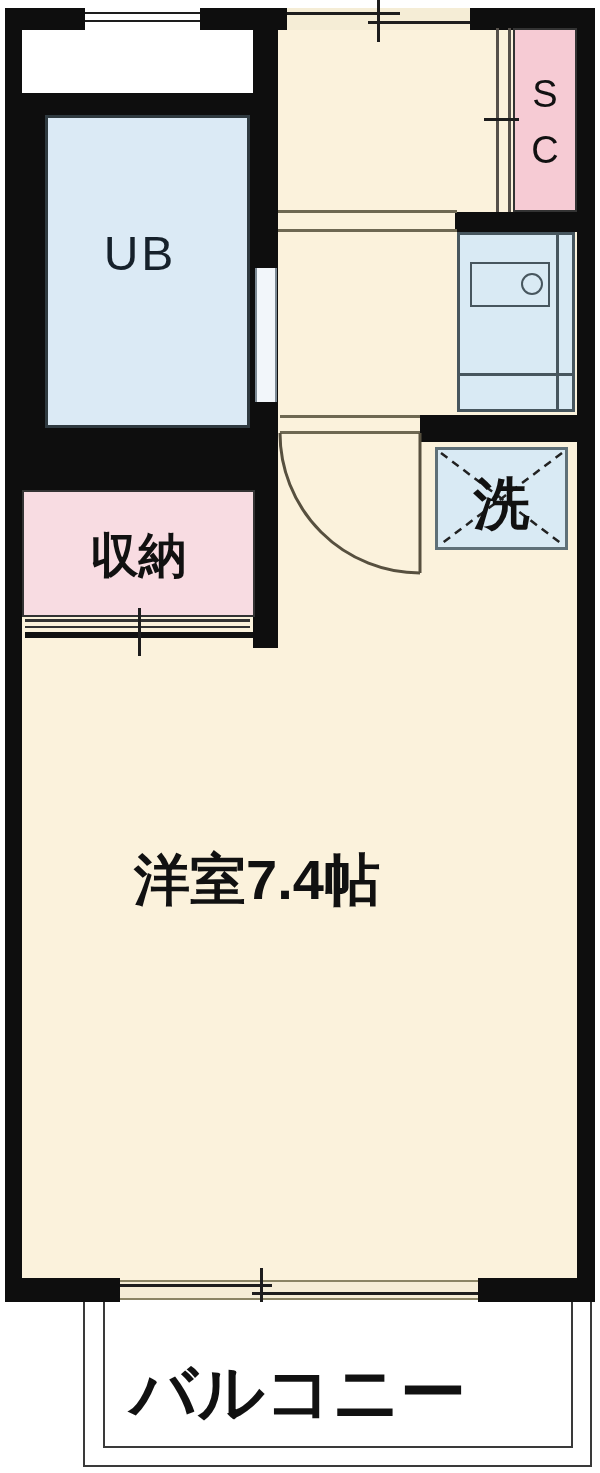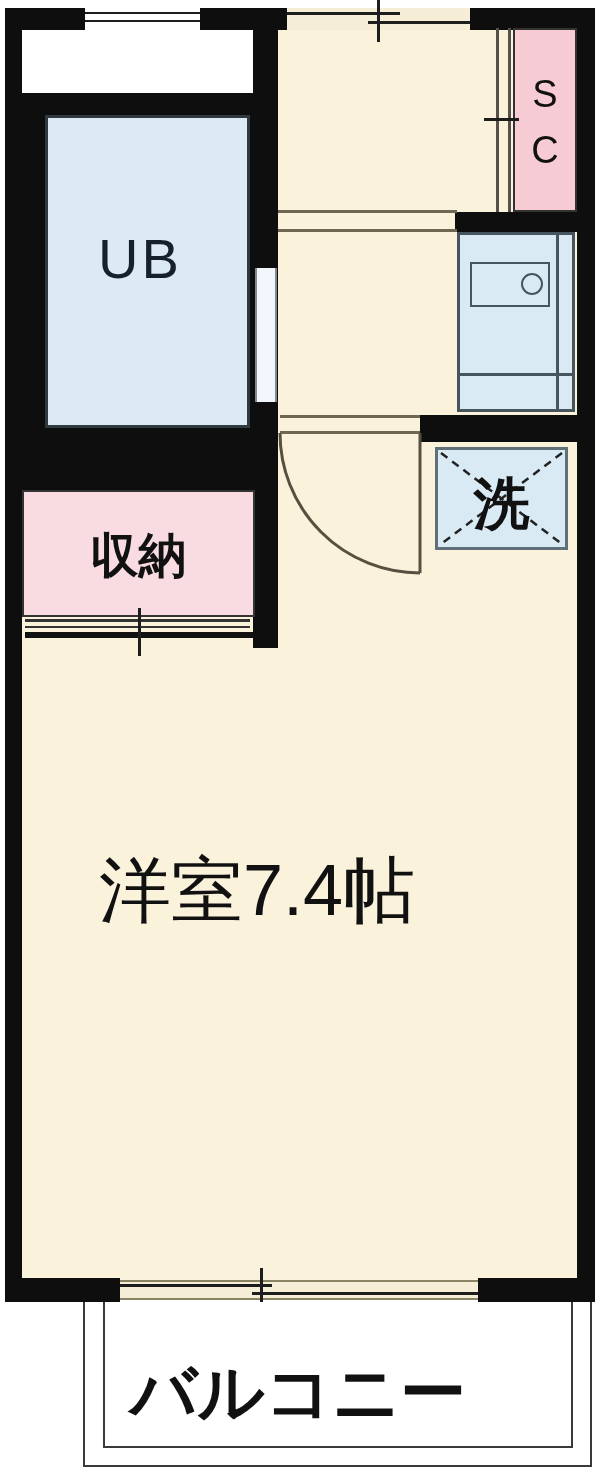--- a/index.html
+++ b/index.html
@@ -36,21 +36,21 @@
     <div class="abs dline" style="left:0;top:4px;width:115px;height:2px;"></div>
     <div class="abs dline" style="left:0;top:12px;width:115px;height:2px;"></div>
   </div>
   <div class="abs" style="left:287px;top:8px;width:183px;height:22px;background:#F5EDD6;">
     <div class="abs dline" style="left:0;top:4px;width:113px;height:3px;"></div>
     <div class="abs dline" style="left:81px;top:13px;width:102px;height:3px;"></div>
   </div>
   <div class="abs dline" style="left:377px;top:0;width:3px;height:42px;"></div>
 
   <div class="abs" style="left:45px;top:115px;width:205px;height:313px;background:#DBEAF5;border:3px solid #2f3a40;"></div>
-  <div class="abs label" style="left:45px;top:226px;width:190px;font-size:56px;letter-spacing:3px;color:#16212b;">UB</div>
+  <div class="abs label" style="left:45px;top:226px;width:190px;font-size:48px;letter-spacing:3px;color:#16212b;">UB</div>
 
   <div class="abs" style="left:255px;top:268px;width:22px;height:134px;background:#f2f6fa;border-left:2px solid #7d8a94;border-right:2px solid #7d8a94;"></div>
 
   <div class="abs" style="left:513px;top:28px;width:64px;height:184px;background:#F6CBD4;border:2px solid #333;"></div>
   <div class="abs label" style="left:513px;top:66px;width:64px;font-size:38px;line-height:56px;">
     <div>S</div>
     <div>C</div>
   </div>
 
   <div class="abs" style="left:496px;top:28px;width:15px;height:184px;">
@@ -88,21 +88,21 @@
   </div>
   <div class="abs dline" style="left:138px;top:608px;width:3px;height:48px;"></div>
 
   <div class="abs kline" style="left:280px;top:415px;width:140px;height:2.5px;"></div>
   <div class="abs kline" style="left:280px;top:431px;width:140px;height:2.5px;"></div>
   <svg style="left:0;top:0;" width="600" height="1473" viewBox="0 0 600 1473">
     <path d="M280,433 A140,140 0 0 0 420,573" fill="none" stroke="#57503F" stroke-width="3"></path>
     <line x1="420" y1="433" x2="420" y2="573" stroke="#57503F" stroke-width="3"></line>
   </svg>
 
-  <div class="abs label" style="left:12px;top:843px;width:490px;font-size:72px;font-weight:normal;">洋室7.4帖</div>
+  <div class="abs label" style="left:12px;top:843px;width:490px;font-size:56px;font-weight:bold;">洋室7.4帖</div>
 
   <div class="abs" style="left:120px;top:1280px;width:358px;height:20px;background:#F5EDD6;">
     <div class="abs" style="left:0;top:0;width:358px;height:1.5px;background:#8a8464;"></div>
     <div class="abs dline" style="left:0;top:4px;width:152px;height:3px;"></div>
     <div class="abs dline" style="left:132px;top:12px;width:226px;height:3px;"></div>
     <div class="abs" style="left:0;top:18px;width:358px;height:1.5px;background:#8a8464;"></div>
   </div>
   <div class="abs dline" style="left:260px;top:1268px;width:3px;height:48px;"></div>
 
   <div class="abs" style="left:83px;top:1302px;width:509px;height:165px;background:#ffffff;border:2px solid #3a3a3a;border-top:none;"></div>

